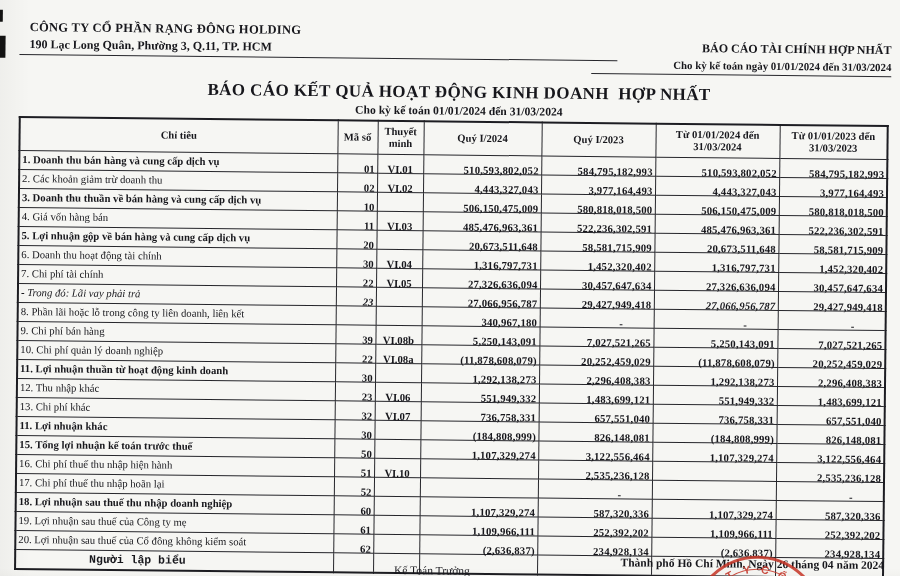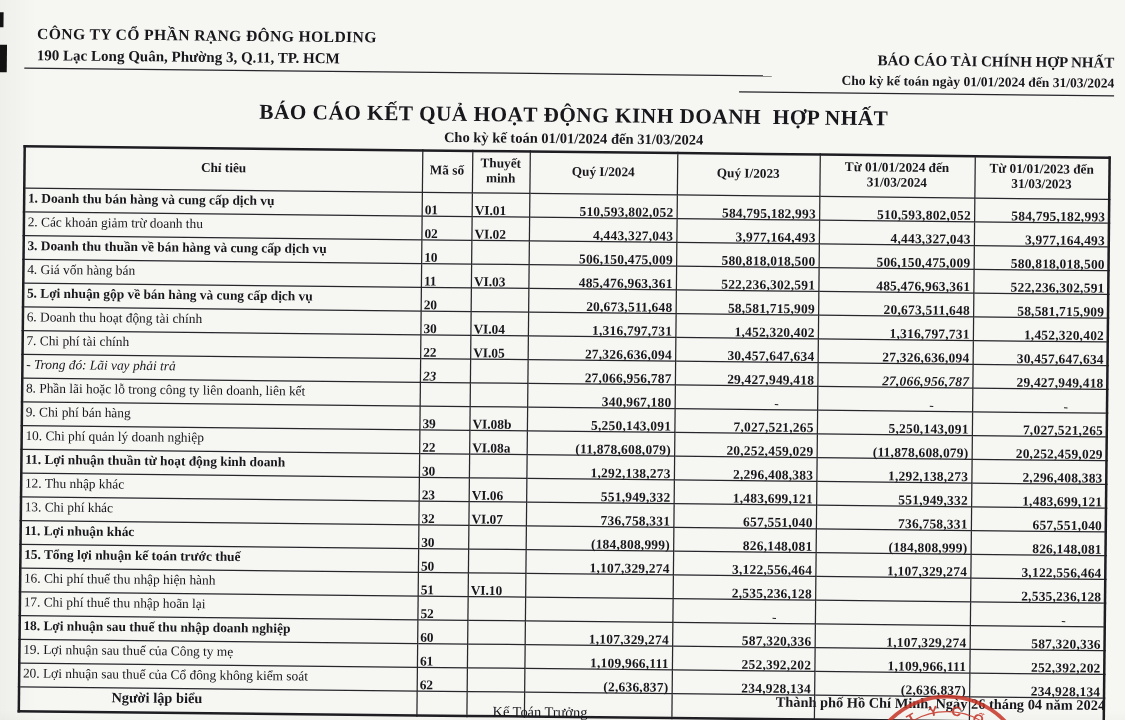--- a/index.html
+++ b/index.html
@@ -31,33 +31,33 @@
   #page-title{position:absolute;left:0;top:78px;width:920px;text-align:center;font-size:17px;font-weight:bold;letter-spacing:.4px;white-space:pre;}
   #page-subtitle{position:absolute;left:0;top:100px;width:920px;text-align:center;font-size:11.6px;font-weight:bold;}
 
   
   #report-table{position:absolute;left:20px;top:116px;border-collapse:collapse;table-layout:fixed;width:868px;}
   #report-table td,#report-table th{border:1.2px solid #26262b;padding:0 2px;overflow:visible;}
   #report-table{border:2px solid #1d1d22;}
   #report-table th{font-size:10.6px;font-weight:bold;line-height:1.15;height:32px;text-align:center;vertical-align:middle;padding:0 3px;}
   #report-table td{height:18px;font-size:10.7px;line-height:1.05;vertical-align:middle;white-space:nowrap;}
   td.c-label{padding-left:4px;text-align:left;}
-  td.c-code{text-align:left;font-weight:bold;text-decoration:underline;}
-  td.c-note{text-align:left;font-weight:bold;}
+  td.c-code{text-align:right;font-weight:bold;text-decoration:underline;}
+  td.c-note{text-align:center;font-weight:bold;}
   td.c-num{text-align:right;font-weight:bold;letter-spacing:.2px;}
   td.c-q{padding-right:9px;}
   td.c-t{padding-right:20px;}
   .bold{font-weight:bold;}
   .italic{font-style:italic;}
   .dip{position:relative;top:6px;display:inline-block;}
   .dash{font-weight:normal;padding-right:28px;}
   tr.spacer-row td{height:11px;}
 
   
-  #preparer-label{position:absolute;left:95px;top:552px;font-size:11.5px;font-weight:bold;}
+  #preparer-label{position:absolute;left:95px;top:552px;font-size:11.5px;font-weight:bold;font-family:Liberation Mono, monospace;}
   #chief-accountant-label{position:absolute;left:400px;top:560px;font-size:11.5px;font-weight:normal;}
   #place-date{position:absolute;right:10px;top:550px;font-size:11.5px;font-weight:bold;white-space:nowrap;}
 
   
   #company-seal-stamp{position:absolute;left:698px;top:548px;width:132px;height:132px;opacity:.85;}
   .seal-ring-outer{position:absolute;inset:0;border:3px solid #c63527;border-radius:50%;}
   .seal-ring-inner{position:absolute;inset:13px;border:1.6px solid #c63527;border-radius:50%;}
   .seal-letter{position:absolute;color:#c22f23;font-weight:bold;font-size:11px;font-family:"Liberation Sans",sans-serif;}
 </style>
 </head>

